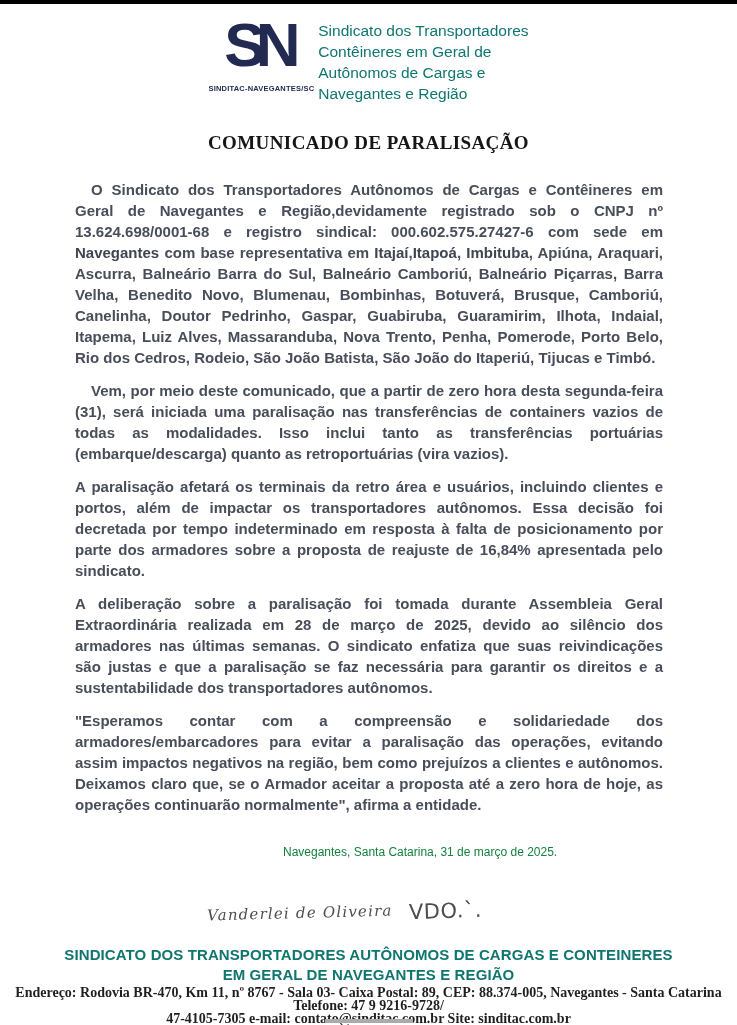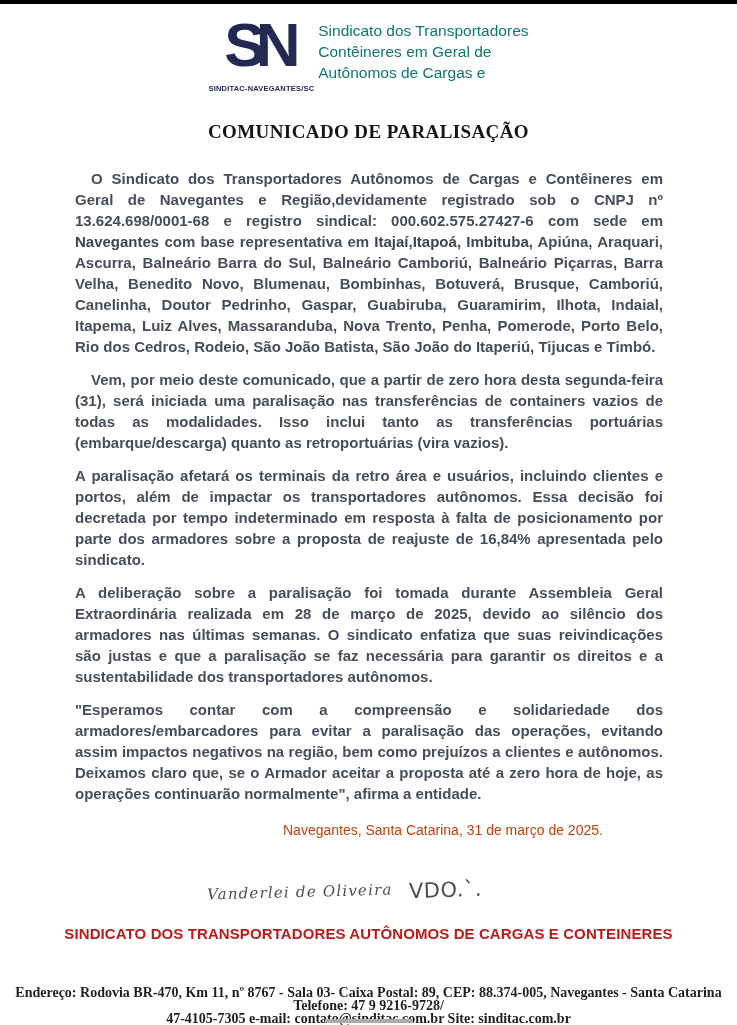--- a/index.html
+++ b/index.html
@@ -56,22 +56,22 @@
     font-size: 15px; line-height: 21px;
     color: #484e59;
     text-align: justify;
   }
   .para { margin: 0 0 12px 0; font-weight: bold; }
   .para.indent { text-indent: 16px; }
   .para b { color: #3f4550; }
 
   
   .dateline {
-    margin: 18px 0 0 283px;
-    font-size: 14px; color: #c2410c;
+    margin: 30px 0 0 283px;
+    font-size: 12px; color: #15803d;
   }
 
   
   .signature {
     margin: 40px 0 0 207px;
     display: flex; align-items: baseline; gap: 16px;
     color: #4d4d4d;
   }
   .sig-name {
     font-family: "DejaVu Serif", serif;
@@ -86,21 +86,21 @@
     transform: rotate(-2deg);
     display: inline-block;
   }
 
   
   .org-footer {
     margin-top: 22px;
     text-align: center;
     font-weight: bold;
     font-size: 15px; line-height: 20px;
-    color: #b91c1c;
+    color: #0f766e;
     letter-spacing: 0.1px;
   }
 
   
   .address {
     position: absolute; left: 0; right: 0; bottom: 0;
     text-align: center;
     font-family: "Liberation Serif", serif;
     font-weight: bold;
     font-size: 14px; line-height: 13px;
@@ -114,20 +114,21 @@
 
 <header class="letterhead">
   <div class="logo-box">
     <div class="logo-monogram">SN</div>
     <div class="logo-caption">SINDITAC-NAVEGANTES/SC</div>
   </div>
   <div class="org-lines">
     <div>Sindicato dos Transportadores</div>
     <div>Contêineres em Geral de</div>
     <div>Autônomos de Cargas e</div>
+    <div>Navegantes e Região</div>
   </div>
 </header>
 
 <h1 class="doc-title">COMUNICADO DE PARALISAÇÃO</h1>
 
 <section class="doc-body" id="body-paragraphs">
     <p class="para indent"><span>O Sindicato dos Transportadores Autônomos de Cargas e Contêineres em Geral de Navegantes e Região,devidamente registrado sob o CNPJ nº 13.624.698/0001-68 e registro sindical: 000.602.575.27427-6 com sede em </span><b>Navegantes</b><span> com base representativa em </span><b>Itajaí</b><span>,</span><b>Itapoá</b><span>, </span><b>Imbituba</b><span>, Apiúna, Araquari, Ascurra, Balneário Barra do Sul, Balneário Camboriú, Balneário Piçarras, Barra Velha, Benedito Novo, Blumenau, Bombinhas, Botuverá, Brusque, Camboriú, Canelinha, Doutor Pedrinho, Gaspar, Guabiruba, Guaramirim, Ilhota, Indaial, Itapema, Luiz Alves, Massaranduba, Nova Trento, Penha, Pomerode, Porto Belo, Rio dos Cedros, Rodeio, São João Batista, São João do Itaperiú, Tijucas e Timbó.</span></p>
     <p class="para indent"><span>Vem, por meio deste comunicado, que a partir de zero hora desta segunda-feira (31), será iniciada uma paralisação nas transferências de containers vazios de todas as modalidades. Isso inclui tanto as transferências portuárias (embarque/descarga) quanto as retroportuárias (vira vazios).</span></p>
     <p class="para"><span>A paralisação afetará os terminais da retro área e usuários, incluindo clientes e portos, além de impactar os transportadores autônomos. Essa decisão foi decretada por tempo indeterminado em resposta à falta de posicionamento por parte dos armadores sobre a proposta de reajuste de 16,84% apresentada pelo sindicato.</span></p>
     <p class="para"><span>A deliberação sobre a paralisação foi tomada durante Assembleia Geral Extraordinária realizada em 28 de março de 2025, devido ao silêncio dos armadores nas últimas semanas. O sindicato enfatiza que suas reivindicações são justas e que a paralisação se faz necessária para garantir os direitos e a sustentabilidade dos transportadores autônomos.</span></p>
@@ -136,20 +137,21 @@
 
 <div class="dateline">Navegantes, Santa Catarina, 31 de março de 2025.</div>
 
 <div class="signature">
   <span class="sig-name">Vanderlei de Oliveira</span>
   <span class="sig-initials">VDO.`.</span>
 </div>
 
 <div class="org-footer">
   <div>SINDICATO DOS TRANSPORTADORES AUTÔNOMOS DE CARGAS E CONTEINERES</div>
+  <div>EM GERAL DE NAVEGANTES E REGIÃO</div>
 </div>
 
 <footer class="address">
   <div>Endereço: Rodovia BR-470, Km 11, nº 8767 - Sala 03- Caixa Postal: 89, CEP: 88.374-005, Navegantes - Santa Catarina Telefone: 47 9 9216-9728/</div>
   <div>47-4105-7305 e-mail: contato@sinditac.com.br Site: sinditac.com.br</div>
 </footer>
 
 <div class="home-indicator"></div>
 
 </body></html>

